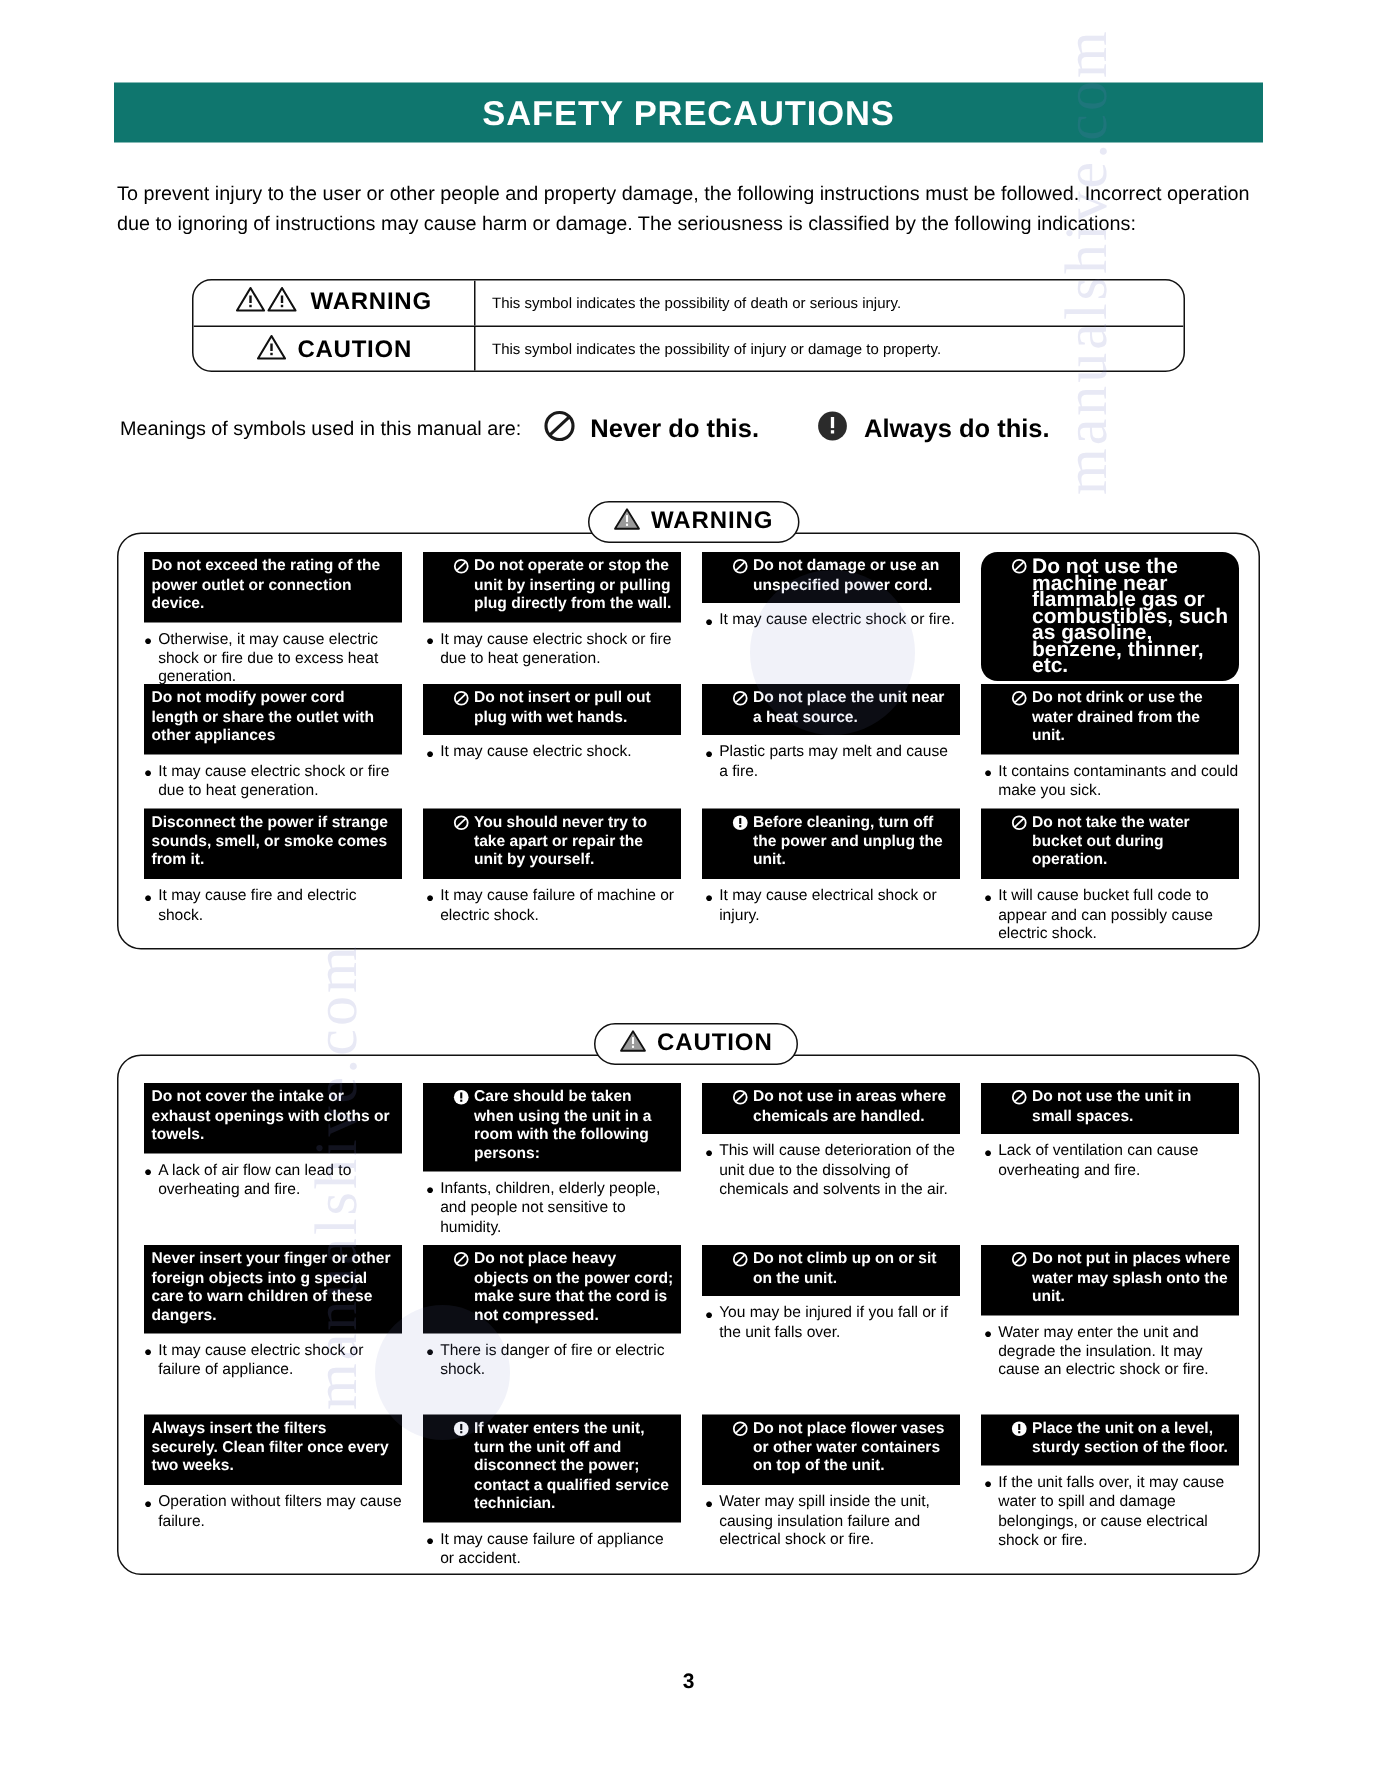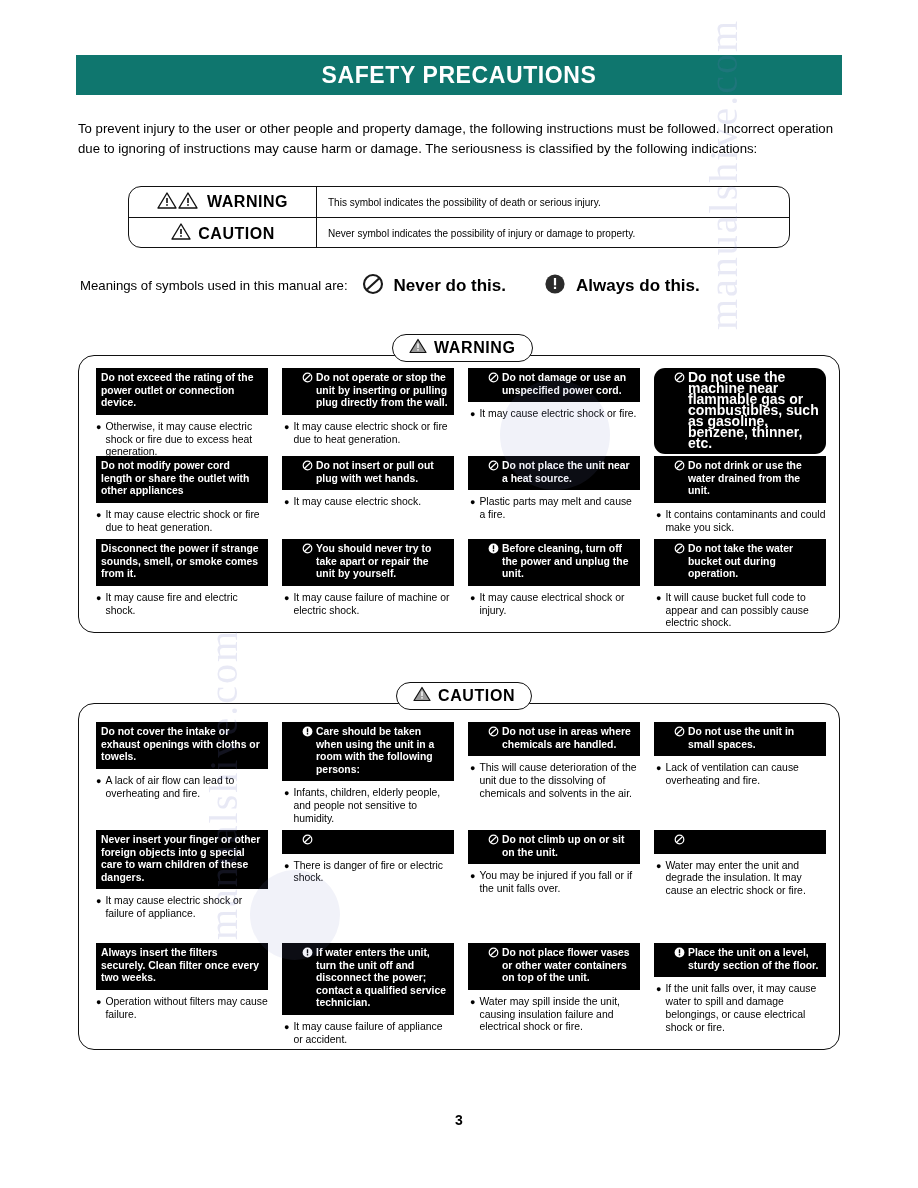--- a/index.html
+++ b/index.html
@@ -185,21 +185,21 @@
       <div class="def-left">
         <span class="tri">
           <svg width="22" height="19" viewBox="0 0 22 19">
             <polygon points="11,2 20,17 2,17" fill="#fff" stroke="#111" stroke-width="1.4" stroke-linejoin="round"></polygon>
             <rect x="10.2" y="7" width="1.6" height="5" fill="#111"></rect>
               <rect x="10.2" y="13.2" width="1.6" height="1.6" fill="#111"></rect>
           </svg>
         </span>
         <span class="lbl">CAUTION</span>
       </div>
-      <div class="def-right">Never symbol indicates the possibility of injury or damage to property.</div>
+      <div class="def-right">This symbol indicates the possibility of injury or damage to property.</div>
     </div>
   </div>
 
   <div class="legend">
     <span class="lead">Meanings of symbols used in this manual are:</span>
     <span class="sym-item">
       <span>
         <svg width="22" height="22" viewBox="0 0 22 22">
           <circle cx="11" cy="11" r="9" fill="none" stroke="#1a1a1a" stroke-width="2.1"></circle>
           <line x1="5" y1="16.6" x2="17" y2="5.4" stroke="#1a1a1a" stroke-width="2.1"></line>
@@ -447,20 +447,21 @@
           <span class="dot">●</span>
           <span class="btxt">It may cause electric shock or failure of appliance.</span>
         </div>
       </div>
       <div class="cell">
         <div class="cell-head">
           <span class="ico"><svg width="11" height="11" viewBox="0 0 22 22">
               <circle cx="11" cy="11" r="8.6" fill="none" stroke="#fff" stroke-width="2.4"></circle>
               <line x1="5.2" y1="16.4" x2="16.8" y2="5.6" stroke="#fff" stroke-width="2.4"></line>
             </svg></span>
+          <span class="htxt">Do not place heavy objects on the power cord; make sure that the cord is not compressed.</span>
         </div>
         <div class="cell-body">
           <span class="dot">●</span>
           <span class="btxt">There is danger of fire or electric shock.</span>
         </div>
       </div>
       <div class="cell">
         <div class="cell-head">
           <span class="ico"><svg width="11" height="11" viewBox="0 0 22 22">
               <circle cx="11" cy="11" r="8.6" fill="none" stroke="#fff" stroke-width="2.4"></circle>
@@ -472,20 +473,21 @@
           <span class="dot">●</span>
           <span class="btxt">You may be injured if you fall or if the unit falls over.</span>
         </div>
       </div>
       <div class="cell">
         <div class="cell-head">
           <span class="ico"><svg width="11" height="11" viewBox="0 0 22 22">
               <circle cx="11" cy="11" r="8.6" fill="none" stroke="#fff" stroke-width="2.4"></circle>
               <line x1="5.2" y1="16.4" x2="16.8" y2="5.6" stroke="#fff" stroke-width="2.4"></line>
             </svg></span>
+          <span class="htxt">Do not put in places where water may splash onto the unit.</span>
         </div>
         <div class="cell-body">
           <span class="dot">●</span>
           <span class="btxt">Water may enter the unit and degrade the insulation. It may cause an electric shock or fire.</span>
         </div>
       </div>
       <div class="cell noicon">
         <div class="cell-head">
           <span class="htxt">Always insert the filters securely. Clean filter once every two weeks.</span>
         </div>

